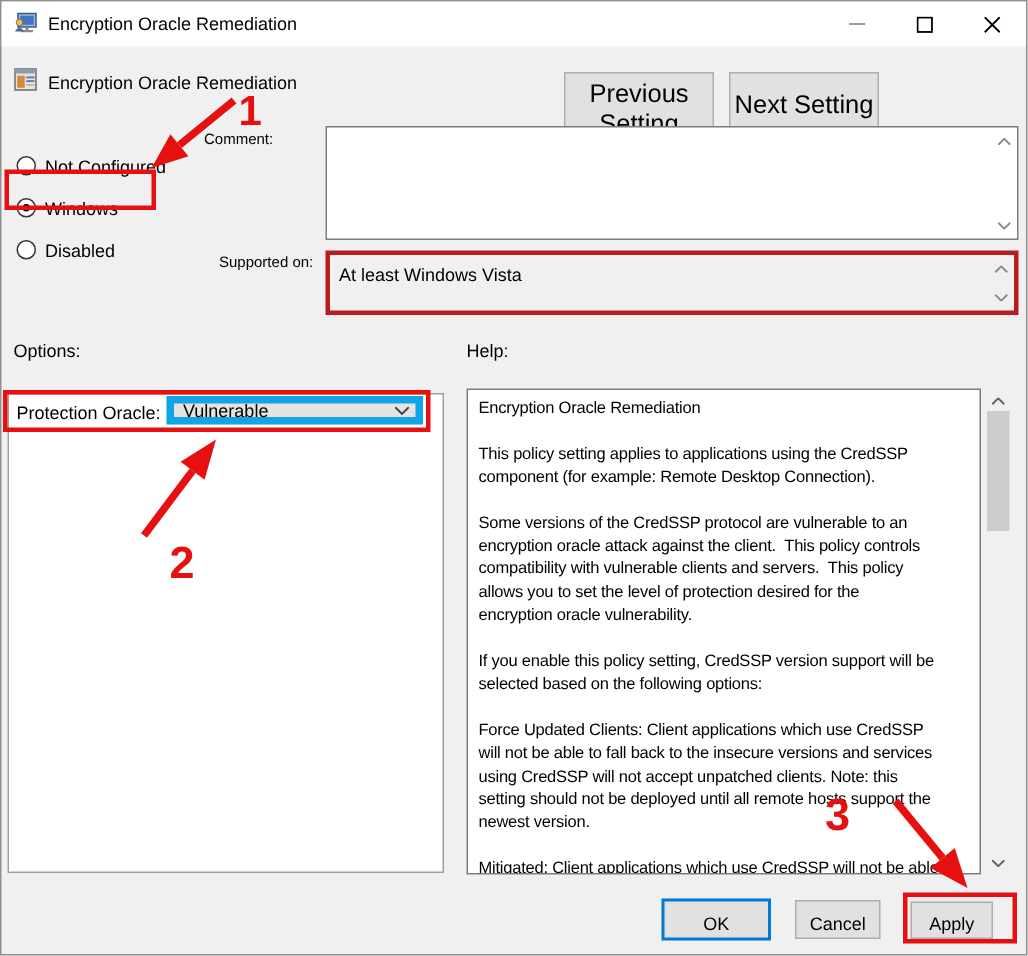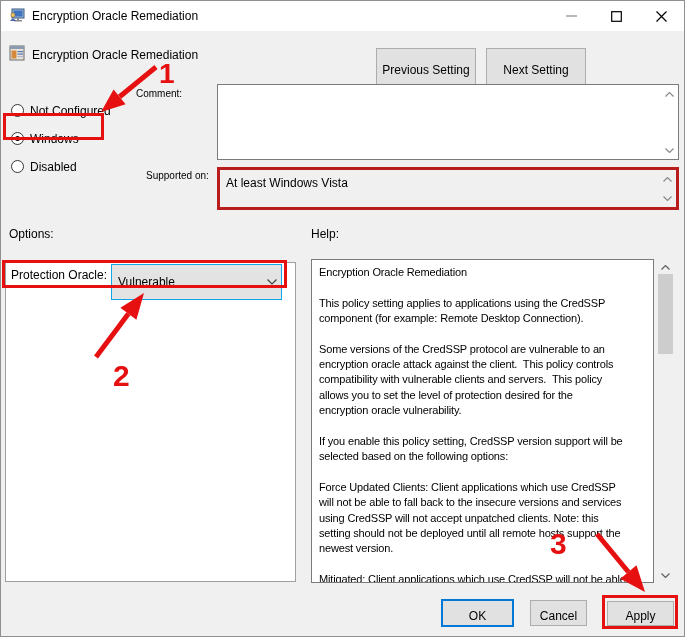--- a/index.html
+++ b/index.html
@@ -13,21 +13,21 @@
   .titlebar { position:absolute; left:0; top:0; width:100%; height:30px; background:#ffffff; }
   .titlebar .app-icon { position:absolute; left:8px; top:7px; width:16px; height:16px; }
   .titlebar .title-text { position:absolute; left:31px; top:8px; font-size:12px; }
   .winbtn { position:absolute; top:0; width:45px; height:30px; display:flex; align-items:center; justify-content:center; }
   .btn-min { right:90px; } .btn-max { right:45px; } .btn-close { right:0; }
   
   .header-icon { position:absolute; left:8px; top:44px; width:16px; height:16px; }
   .policy-title { position:absolute; left:31px; top:47px; font-size:12px; }
   .nav-btn {
     position:absolute; top:47px; height:40px; background:#e1e1e1; border:1px solid #adadad;
-    font-size:12px; font-family:"Liberation Sans",sans-serif; text-align:center; padding-top:4px;
+    font-size:17px; font-family:"Liberation Sans",sans-serif; text-align:center; padding-top:4px;
   }
   .btn-prev { left:375px; width:100px; }
   .btn-next { left:485px; width:100px; }
   
   .radio-row { position:absolute; left:10px; height:15px; display:flex; align-items:center;margin-top:12px; }
   .r1 { top:90px; } .r2 { top:118px; } .r3 { top:146px; }
   .radio-circle {
     width:13px; height:13px; border:1px solid #333; border-radius:50%;
     background:#fff; margin-right:6px; position:relative; flex:none;
   }
@@ -53,22 +53,22 @@
   
   .lbl-options { position:absolute; left:8px;  top:226px; font-size:12px; }
   .lbl-help    { position:absolute; left:310px; top:226px; font-size:12px; }
   
   .options-box {
     position:absolute; left:4px; top:261px; width:291px; height:320px;
     background:#fff; border:1px solid #a0a0a0;
   }
   .protection-label { position:absolute; left:10px; top:267px; font-size:12px; background:transparent; }
   .dropdown {
-    position:absolute; left:110px; top:263px; width:171px; height:36px;
-    background:#e3e3e3; border:1px solid #0ea5e9; display:flex; align-items:center;
+    position:absolute; left:110px; top:263px; width:171px; height:19px;
+    background:#e3e3e3; border:5px solid #0ea5e9; display:flex; align-items:center;
   }
   .dropdown .dd-value { padding-left:6px; font-size:12px; flex:1; }
   .dropdown .dd-arrow { width:18px; display:flex; justify-content:center; }
   
   .help-box {
     position:absolute; left:310px; top:258px; width:343px; height:324px;
     background:#fff; border:1px solid #7b7b7b; overflow:hidden;
   }
   .help-text {
     position:absolute; left:7px; top:5px; width:334px;
@@ -81,21 +81,21 @@
   .scroll-arrow { position:absolute; left:0; width:17px; height:16px; display:flex; align-items:center; justify-content:center; }
   .sa-up { top:0; } .sa-down { bottom:0; }
   .scroll-thumb { position:absolute; left:1px; top:15px; width:15px; height:80px; background:#cdcdcd; }
   
   .footer-btn {
     position:absolute; background:#e1e1e1; border:1px solid #adadad; font-size:12px;
     font-family:"Liberation Sans",sans-serif; text-align:center;
   }
   .btn-ok { left:440px; top:598px; width:73px; height:28px; border:2px solid #0078d7; padding-top:5px; }
   .btn-cancel { left:529px; top:599px; width:57px; height:26px; padding-top:5px; }
-  .btn-apply { left:606px; top:600px; width:67px; height:25px; padding-top:4px; }
+  .btn-apply { left:606px; top:600px; width:55px; height:25px; padding-top:4px; }
   
   :root { --annot:#e61010; }
   .annot-box { position:absolute; border:3px solid var(--annot); z-index:40; pointer-events:none; }
   .ab1 { left:2px; top:112px; width:101px; height:27px; }
   .ab2 { left:1px; top:259px; width:285px; height:28px; }
   .ab3 { left:601px; top:594px; width:76px; height:34px; }
   .annot-num {
     position:absolute; color:var(--annot); font-weight:bold; z-index:41; pointer-events:none;
     font-family:"Liberation Sans",sans-serif;
   }

